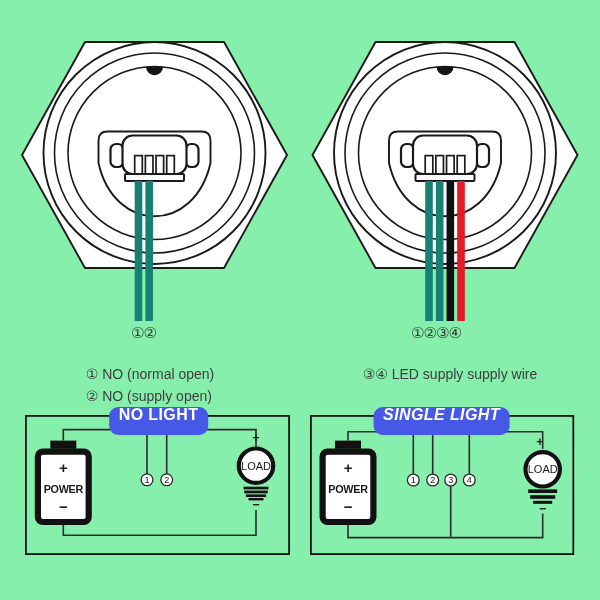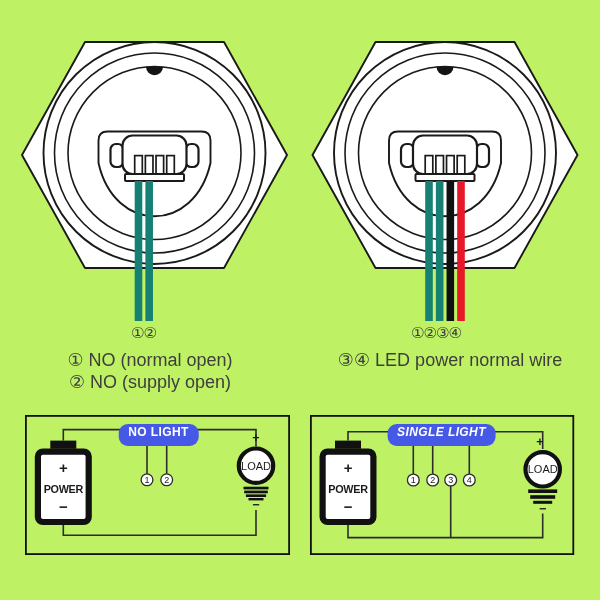--- a/index.html
+++ b/index.html
@@ -1,39 +1,39 @@
 <!DOCTYPE html>
 <html><head>
 <meta charset="utf-8">
 <style>
   html,body{margin:0;padding:0;background:#fff;}
-  #stage{position:relative;width:600px;height:600px;background:#bef264;overflow:hidden;
+  #stage{position:relative;width:600px;height:600px;background:#86efac;overflow:hidden;
          font-family:"Liberation Sans","DejaVu Sans",sans-serif;}
   svg{position:absolute;left:0;display:block;}
   .top-svg{top:0;}
   .bottom-svg{top:400px;}
 
   
   text{font-family:"Liberation Sans","DejaVu Sans",sans-serif;fill:#1b1b1b;text-anchor:middle;}
   .t-sign{font-size:15px;font-weight:bold;}
   .t-power{font-size:10.8px;font-weight:bold;letter-spacing:-0.3px;}
   .t-load{font-size:11px;}
   .t-plus-small{font-size:12.5px;font-weight:bold;}
   .t-minus-small{font-size:12.5px;font-weight:bold;}
   .t-term{font-size:9px;}
 
   
   .wire-label{position:absolute;top:324px;transform:translateX(-50%);
       font-family:"DejaVu Sans","Liberation Sans",sans-serif;
       font-size:15px;letter-spacing:-1px;color:#3d3d3d;white-space:nowrap;}
-  .notes{position:absolute;top:350px;transform:translateX(-50%);text-align:center;
-      font-size:18px;line-height:21.5px;color:#3e3e3e;white-space:nowrap;}
-  .badge{position:absolute;top:424px;transform:translateX(-50%);
-      height:22px;line-height:16px;padding:0 10px;border-radius:9px;
-      color:#fff;font-size:12px;font-weight:bold;letter-spacing:0.4px;white-space:nowrap;}
+  .notes{position:absolute;top:364px;transform:translateX(-50%);
+      font-size:14px;line-height:21.5px;color:#3e3e3e;white-space:nowrap;}
+  .badge{position:absolute;top:407px;transform:translateX(-50%);
+      height:28px;line-height:16px;padding:0 10px;border-radius:9px;
+      color:#fff;font-size:16px;font-weight:bold;letter-spacing:0.4px;white-space:nowrap;}
   .badge-left{left:158.5px;}
   .badge-right{left:441.5px;}
 </style>
 </head>
 <body>
 
 <div id="stage">
 
   <svg class="top-svg" width="600" height="322" viewBox="0 0 600 322">
 
@@ -83,21 +83,21 @@
   </svg>
 
   <div class="wire-label" style="left:143.5px">①②</div>
   <div class="wire-label" style="left:436px">①②③④</div>
 
   <div class="notes" style="left:150px">
     <div>① NO (normal open)</div>
     <div>② NO (supply open)</div>
   </div>
   <div class="notes" style="left:450px">
-    <div>③④ LED power normal wire</div>
+    <div>③④ LED supply supply wire</div>
   </div>
 
   <svg class="bottom-svg" width="600" height="200" viewBox="0 0 600 200">
 
     <g>
       <rect x="25.9" y="15.9" width="263.2" height="138.2" fill="none" stroke="#111" stroke-width="1.8"></rect>
       <path fill="none" stroke="#2c2c2c" stroke-width="1.6" d="M 63.3 40.6 V 29.6 H 147 V 73.9 M 166.7 73.9 V 29.6 H 256 V 46.5 M 256 110 V 135.2 H 63.3 V 125"></path>
       <g transform="translate(63.3,0)">
         <rect x="-13" y="40.6" width="26" height="8.2" fill="#111"></rect>
         <rect x="-25.4" y="51.6" width="50.8" height="70.4" rx="5" fill="#fff" stroke="#111" stroke-width="6.2"></rect>

